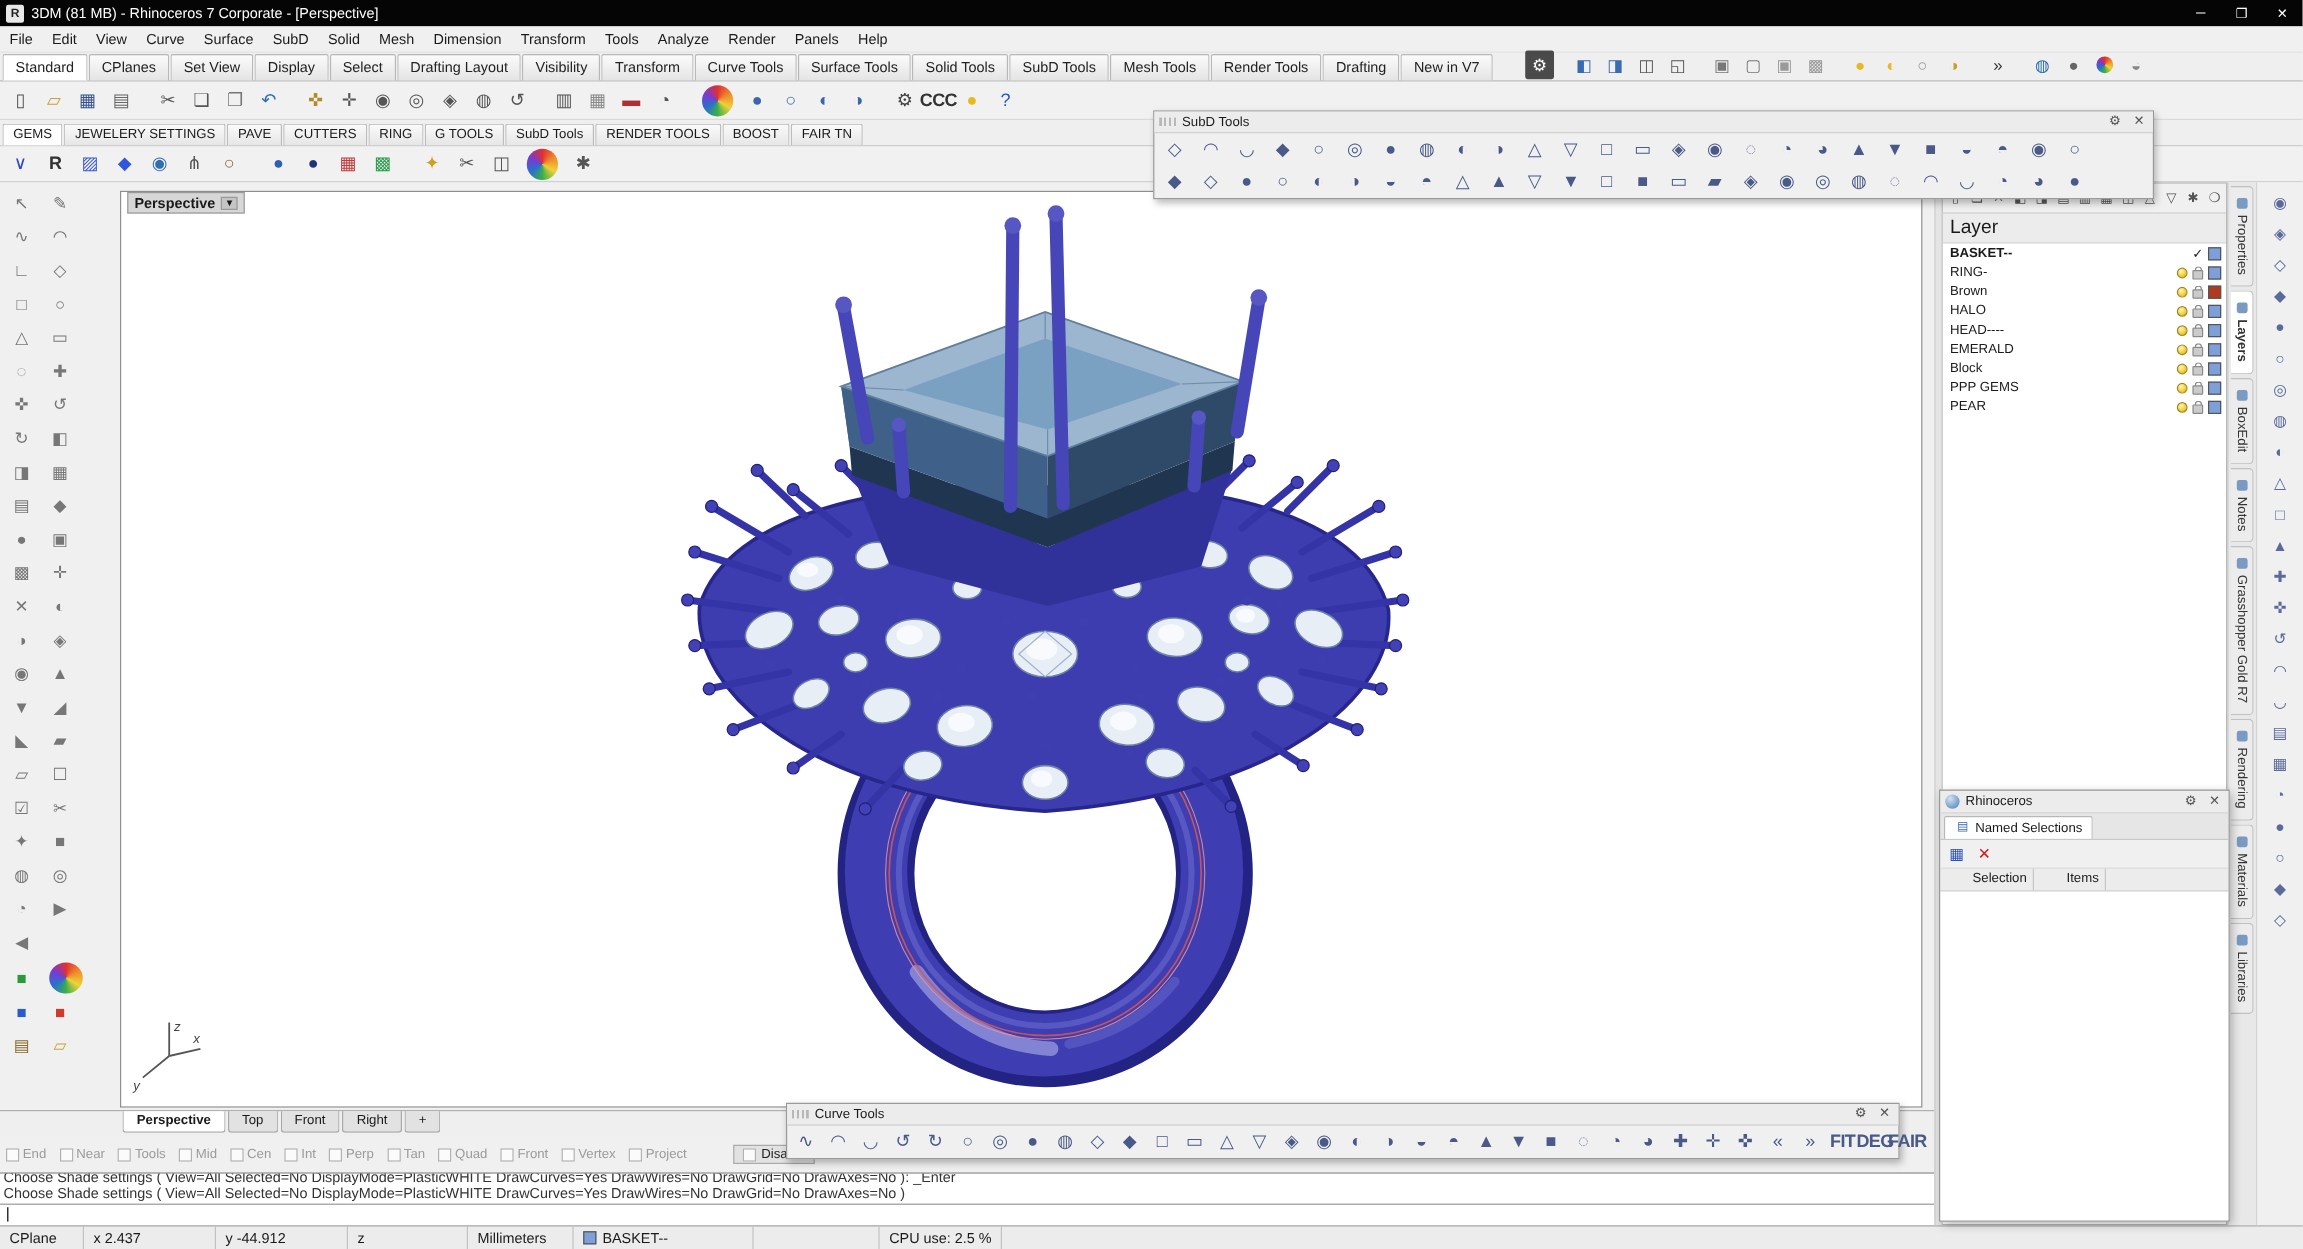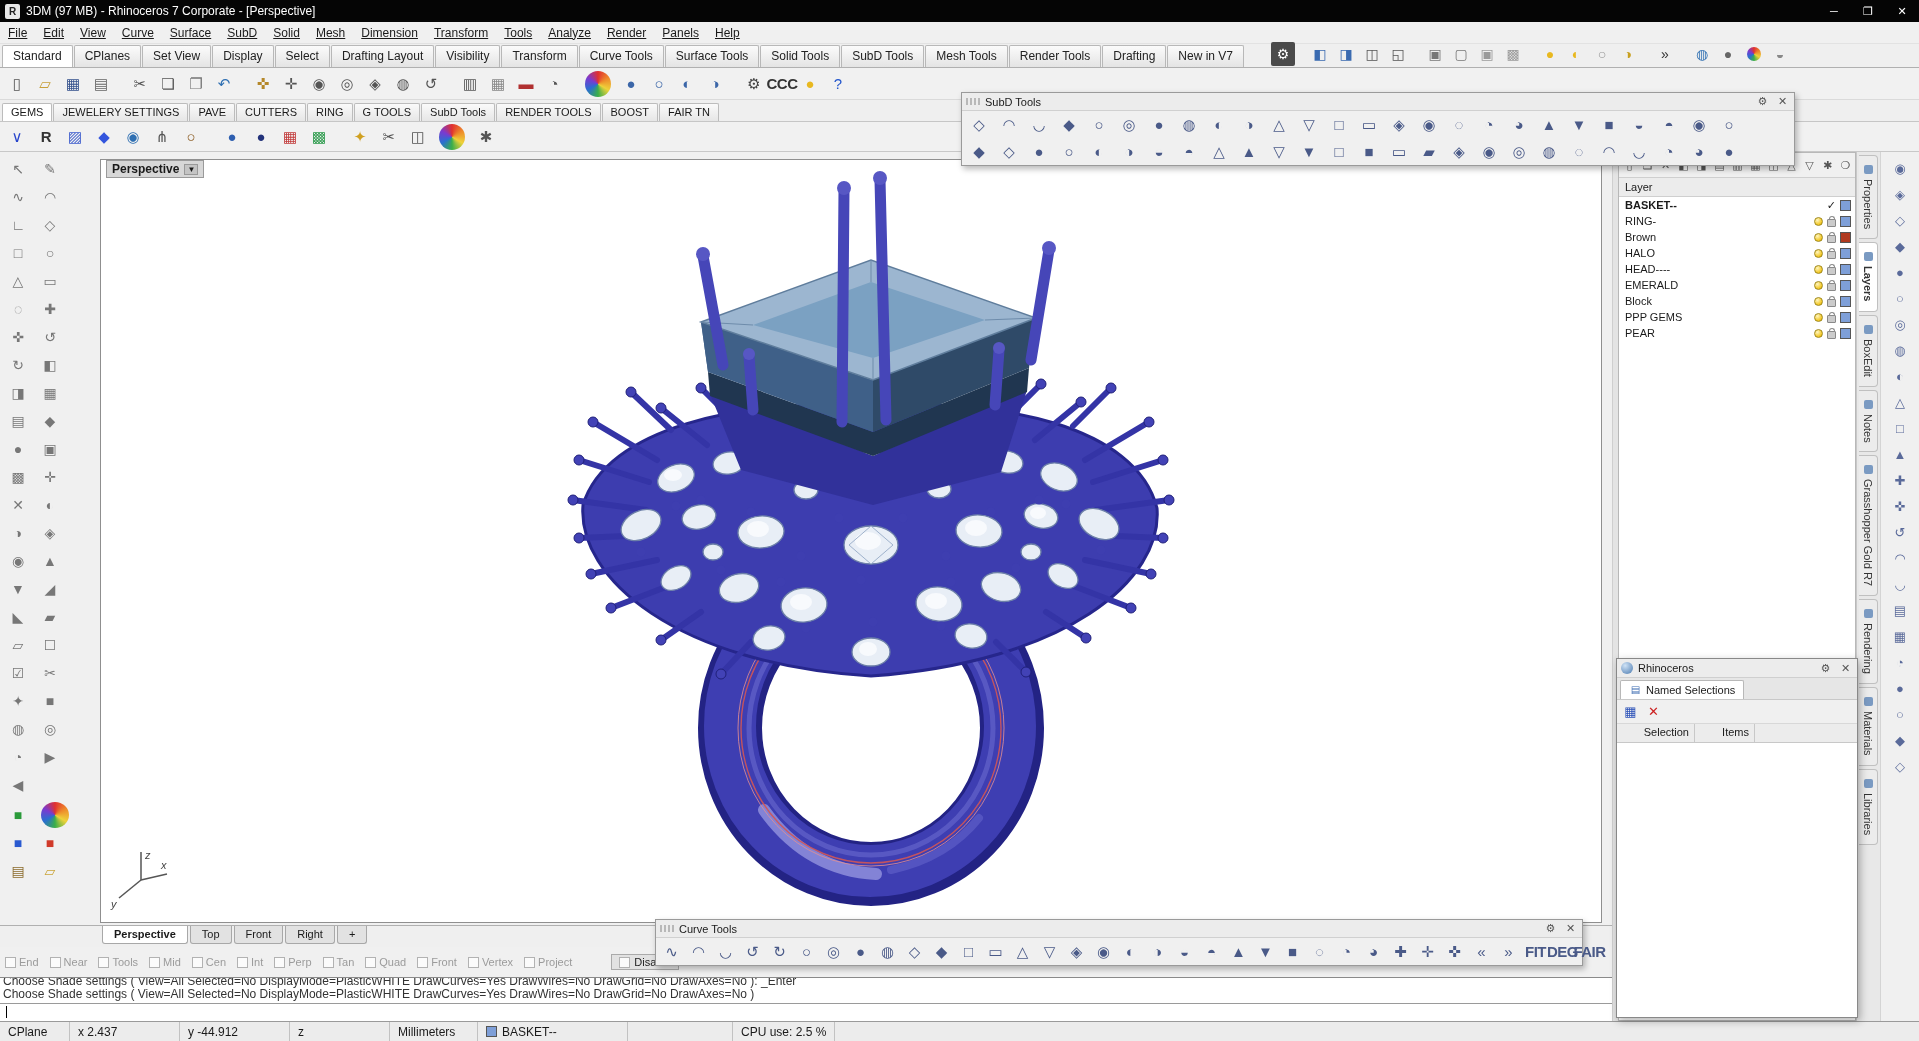--- a/index.html
+++ b/index.html
@@ -9,21 +9,21 @@
 
   
   .titlebar { height:22px; background:#050505; color:#fff; display:flex; align-items:center; }
   .appicon { width:15px; height:15px; background:#e8e8e8; color:#222; font-size:10px; font-weight:bold; display:flex; align-items:center; justify-content:center; margin:0 6px 0 5px; border-radius:2px; }
   .titlebar .title { font-size:12px; }
   .winbtns { margin-left:auto; display:flex; height:100%; }
   .wb { width:34px; display:flex; align-items:center; justify-content:center; font-size:11px; color:#fff; }
 
   
   .menubar { height:22px; display:flex; align-items:center; background:#f0f0f0; border-bottom:1px solid #e2e2e2; }
-  .mitem { padding:2px 8px;text-decoration:underline; }
+  .mitem { padding:2px 8px; }
 
   
   .tabrow { height:24px; display:flex; align-items:flex-end; background:#efefef; border-bottom:1px solid #b0b0b0; padding-left:2px; }
   .rtab { font-size:12px; padding:3px 10px 4px; border:1px solid #b8b8b8; border-bottom:none; border-radius:2px 2px 0 0; background:linear-gradient(#fbfbfb,#e4e4e4); color:#222; margin-right:1px; white-space:nowrap; }
   .rtab.on { background:#fff; }
   .ctab { font-size:11px; padding:2px 8px 3px; border:1px solid #bcbcbc; border-bottom:none; border-radius:2px 2px 0 0; background:linear-gradient(#fafafa,#e6e6e6); margin-right:1px; white-space:nowrap; }
   .ctab.on { background:#fff; }
   .customtabs { height:22px; display:flex; align-items:flex-end; background:#efefef; border-bottom:1px solid #c6c6c6; padding-left:2px; }
   .tabstrip { display:flex; align-items:flex-end; }
   .iconstrip { display:flex; align-items:center; margin-left:26px; gap:2px; padding-bottom:1px; }
@@ -53,21 +53,21 @@
   .vplabel { position:absolute; left:5px; top:0; background:#d7d7d7; border:1px solid #9a9a9a; font-size:12px; font-weight:bold; padding:1px 5px; display:flex; align-items:center; gap:5px; z-index:5; }
   .vplabel .varrow { font-size:8px; background:#c4c4c4; border:1px solid #999; padding:0 2px; }
   svg.model { position:absolute; left:0; top:0; }
 
   
   .dock { position:absolute; right:0; top:0; bottom:0; width:307px; display:flex; background:#ececec; }
   .dockgap { width:6px; background:#e4e4e4; border-left:1px solid #cfcfcf; }
   .panel { width:238px; background:#f0f0f0; border:1px solid #b8b8b8; display:flex; flex-direction:column; }
   .ptools { display:flex; gap:1px; padding:4px 2px 3px; align-items:center; }
   .ptools .ti { width:17px; height:17px; font-size:11px; }
-  .phead { font-size:11px; padding:3px 6px; border-top:1px solid #cfcfcf; border-bottom:1px solid #cfcfcf; background:#ececec; }
+  .phead { font-size:16px; padding:3px 6px; border-top:1px solid #cfcfcf; border-bottom:1px solid #cfcfcf; background:#ececec; }
   .llist { background:#fff; flex:1; overflow:hidden; font-size:11px; }
   .lrow { display:flex; align-items:center; height:16px; padding:0 4px 0 6px; }
   .lrow.cur .lname { font-weight:bold; }
   .lname { flex:1; white-space:nowrap; overflow:hidden; }
   .lic { display:flex; align-items:center; gap:4px; }
   .chk { color:#222; font-size:11px; font-weight:bold; }
   .bulb { width:9px; height:9px; border-radius:50%; background:radial-gradient(circle at 35% 30%,#fff6c0,#f2c51e 70%,#c09a10); border:1px solid #a08a20; }
   .lock { width:9px; height:8px; position:relative; background:#cbcbcb; border:1px solid #8a8a8a; border-radius:1px; margin-top:3px; }
   .lock::before { content:""; position:absolute; left:1px; top:-4px; width:4px; height:3px; border:1.5px solid #8a8a8a; border-bottom:none; border-radius:3px 3px 0 0; }
   .sw { width:11px; height:11px; border:1px solid #555; flex:none; }
@@ -134,21 +134,21 @@
   .schip.on { background:#111; color:#fff; font-weight:bold; }
   .sfill { flex:1; }
 </style>
 </head>
 <body>
 
 <div class="app">
 
   <div class="titlebar">
     <span class="appicon">R</span>
-    <span class="title">3DM (97 MB) - Rhinoceros 7 Corporate - [Perspective]</span>
+    <span class="title">3DM (81 MB) - Rhinoceros 7 Corporate - [Perspective]</span>
     <span class="winbtns">
       <span class="wb">─</span>
       <span class="wb">❐</span>
       <span class="wb close">✕</span>
     </span>
   </div>
 
   <div class="menubar">
       <span class="mitem">File</span>
       <span class="mitem">Edit</span>

